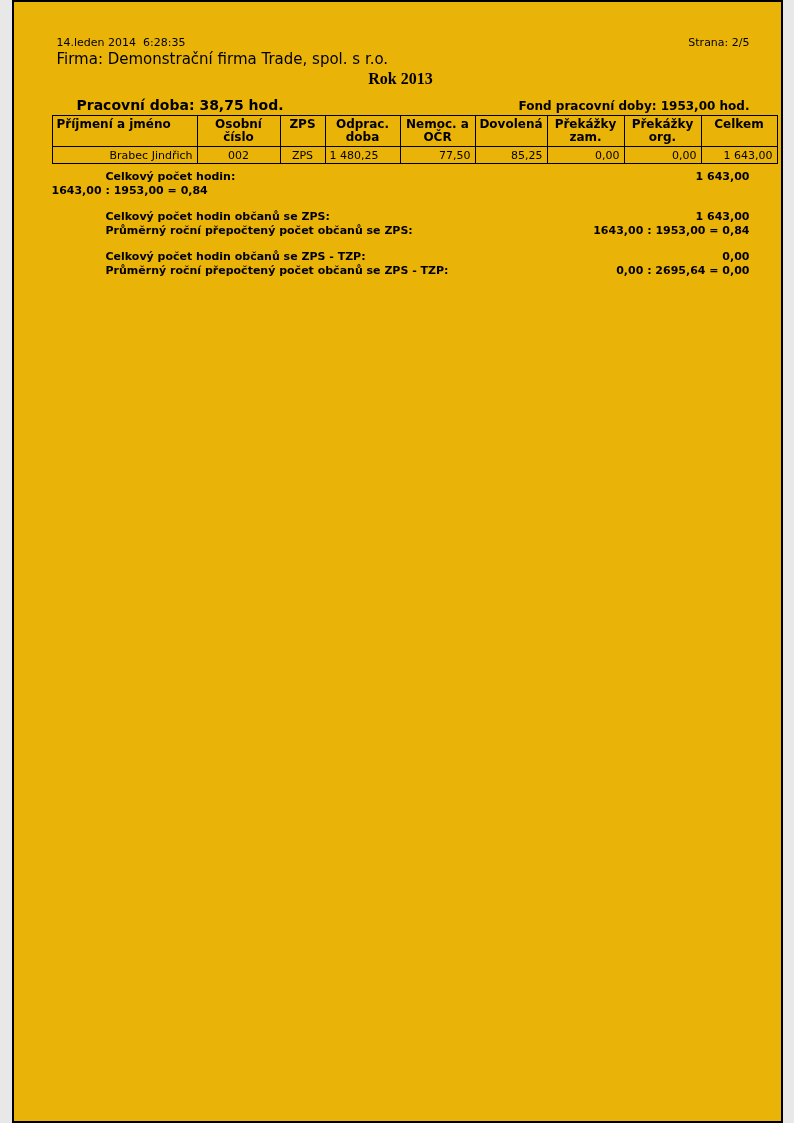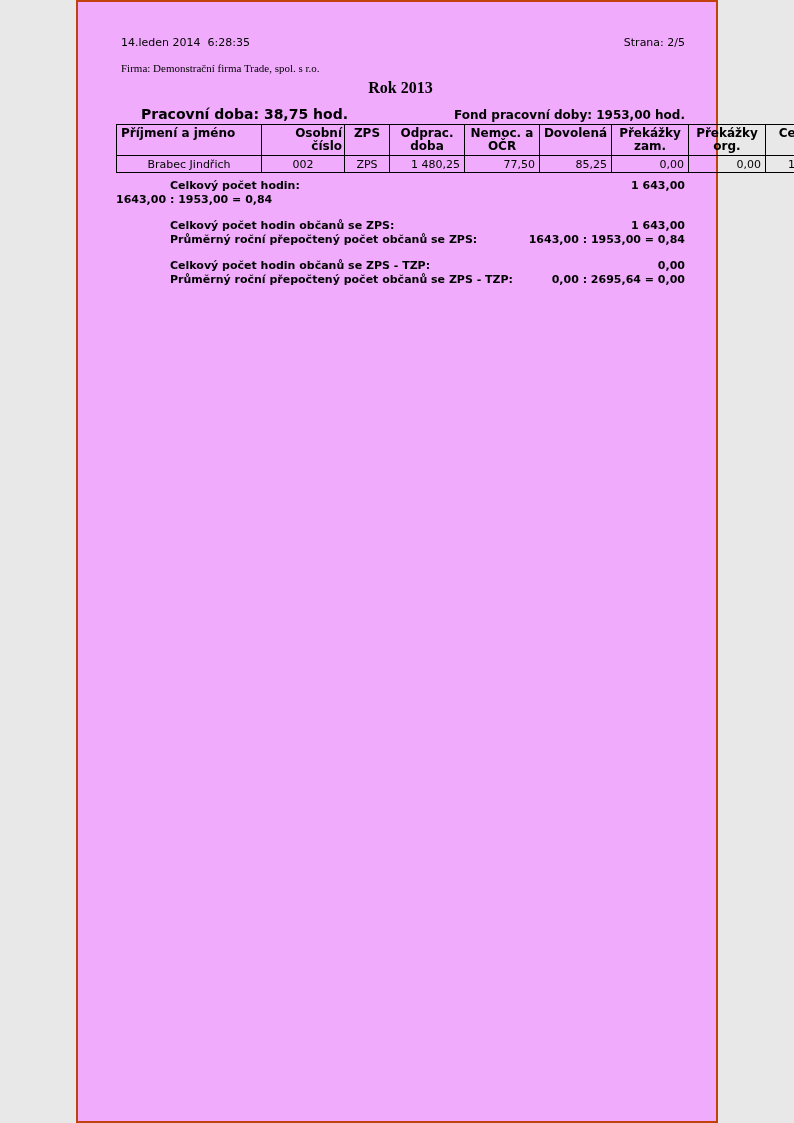--- a/index.html
+++ b/index.html
@@ -1,41 +1,40 @@
 <!DOCTYPE html>
 <html><head>
 <meta charset="utf-8">
 <style>
   * { box-sizing: border-box; }
   html, body { margin: 0; padding: 0; background: #e8e8e8; }
   .page {
-    width: 642px;
+    width: 771px;
     height: 1123px;
     margin: 0 auto;
-    background: #f0abfc;
-    border: 2px solid #c2410c;
+    background: #eab308;
+    border: 2px solid #000000;
     font-family: "DejaVu Sans", "Liberation Sans", sans-serif;
     color: #000000;
     padding: 34px 31px 0 38px;
     position: relative;
   }
   .header-row {
     display: flex;
     justify-content: space-between;
     font-size: 11px;
     line-height: 14px;
     padding: 0 0 0 5px;
   }
   .header-row span { white-space: pre; }
   .company-line {
-    font-size: 11px;
+    font-size: 15px;
     line-height: 14px;
-    margin-top: 11px;
+    margin-top: 2px;
     padding-left: 5px;
-    font-family: Liberation Serif, serif;
   }
   .report-title {
     margin: 10px 0 0 0;
     text-align: center;
     font-size: 21px;
     font-weight: bold;
     line-height: 24px;
   }
   .report-subtitle {
     margin-top: 4px;
@@ -121,40 +120,40 @@
     <div class="fund-time">
       <span>Fond pracovní doby:</span>
       <span>1953,00 hod.</span>
     </div>
   </div>
 
   <table class="emp-table">
     <thead>
       <tr id="thead-row">
           <th style="width: 145px;">Příjmení a jméno</th>
-          <th style="width: 83px; text-align: right;">Osobní číslo</th>
+          <th style="width: 83px;">Osobní číslo</th>
           <th style="width: 45px;">ZPS</th>
           <th style="width: 75px;">Odprac.
 doba</th>
           <th style="width: 75px;">Nemoc. a
 OČR</th>
           <th style="width: 72px;">Dovolená</th>
           <th style="width: 77px;">Překážky
 zam.</th>
           <th style="width: 77px;">Překážky
 org.</th>
           <th style="width: 76px;">Celkem</th>
         </tr>
     </thead>
     <tbody id="table-body">
         <tr>
-          <td style="text-align: center;">Brabec Jindřich</td>
+          <td style="text-align: right;">Brabec Jindřich</td>
           <td style="text-align: center;">002</td>
           <td style="text-align: center;">ZPS</td>
-          <td style="text-align: right; margin-top: 12px;">1 480,25</td>
+          <td style=" margin-top: 12px;">1 480,25</td>
           <td style="text-align: right;">77,50</td>
           <td style="text-align: right; margin-top: 23px;">85,25</td>
           <td style="text-align: right;">0,00</td>
           <td style="text-align: right;">0,00</td>
           <td style="text-align: right;">1 643,00</td>
         </tr>
       </tbody>
   </table>
 
   <div class="summary" id="summary">

